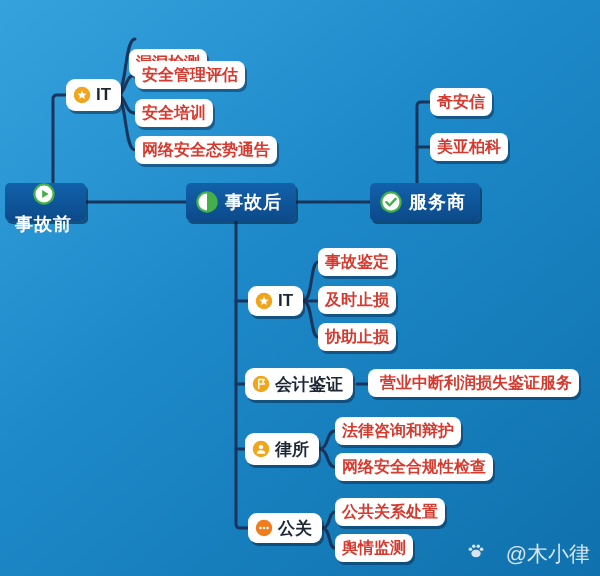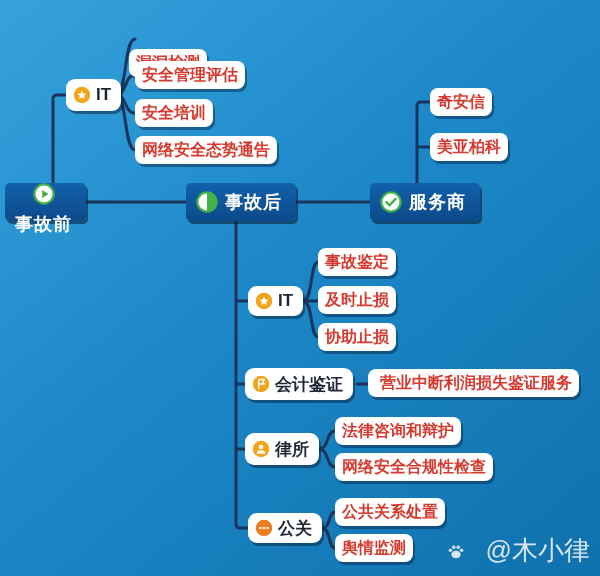--- a/index.html
+++ b/index.html
@@ -38,22 +38,22 @@
 
   .icon{display:inline-flex;flex:0 0 auto;}
   .icon svg{display:block;}
   .ic22 svg{width:22px;height:22px;}
   .ic18 svg{width:18px;height:18px;}
   .h32{height:32px;}
   .h30{height:30px;}
 
   .watermark{
     position:absolute;right:10px;bottom:8px;z-index:3;
-    display:flex;align-items:center;gap:20px;
-    color:#e9eff5;font-size:26px;opacity:.92;
+    display:flex;align-items:flex-start;gap:20px;
+    color:#e9eff5;font-size:21px;opacity:.92;
   }
   .watermark svg{width:20px;height:20px;fill:currentColor;}
 </style>
 </head>
 <body>
 
 <div class="canvas">
 
   <svg class="connectors" width="600" height="576">
 

